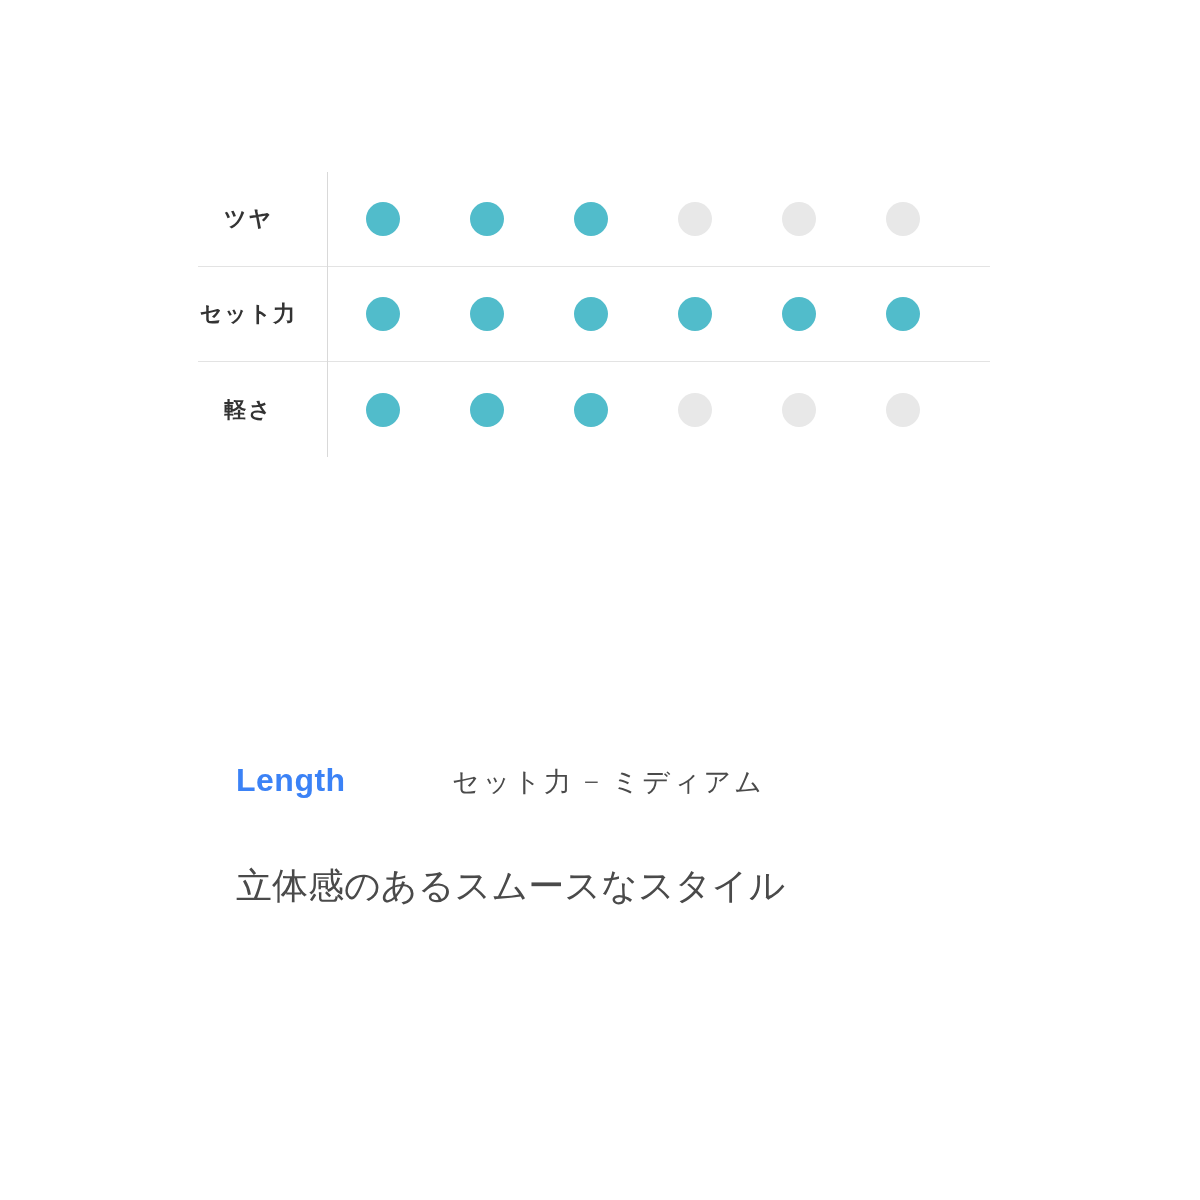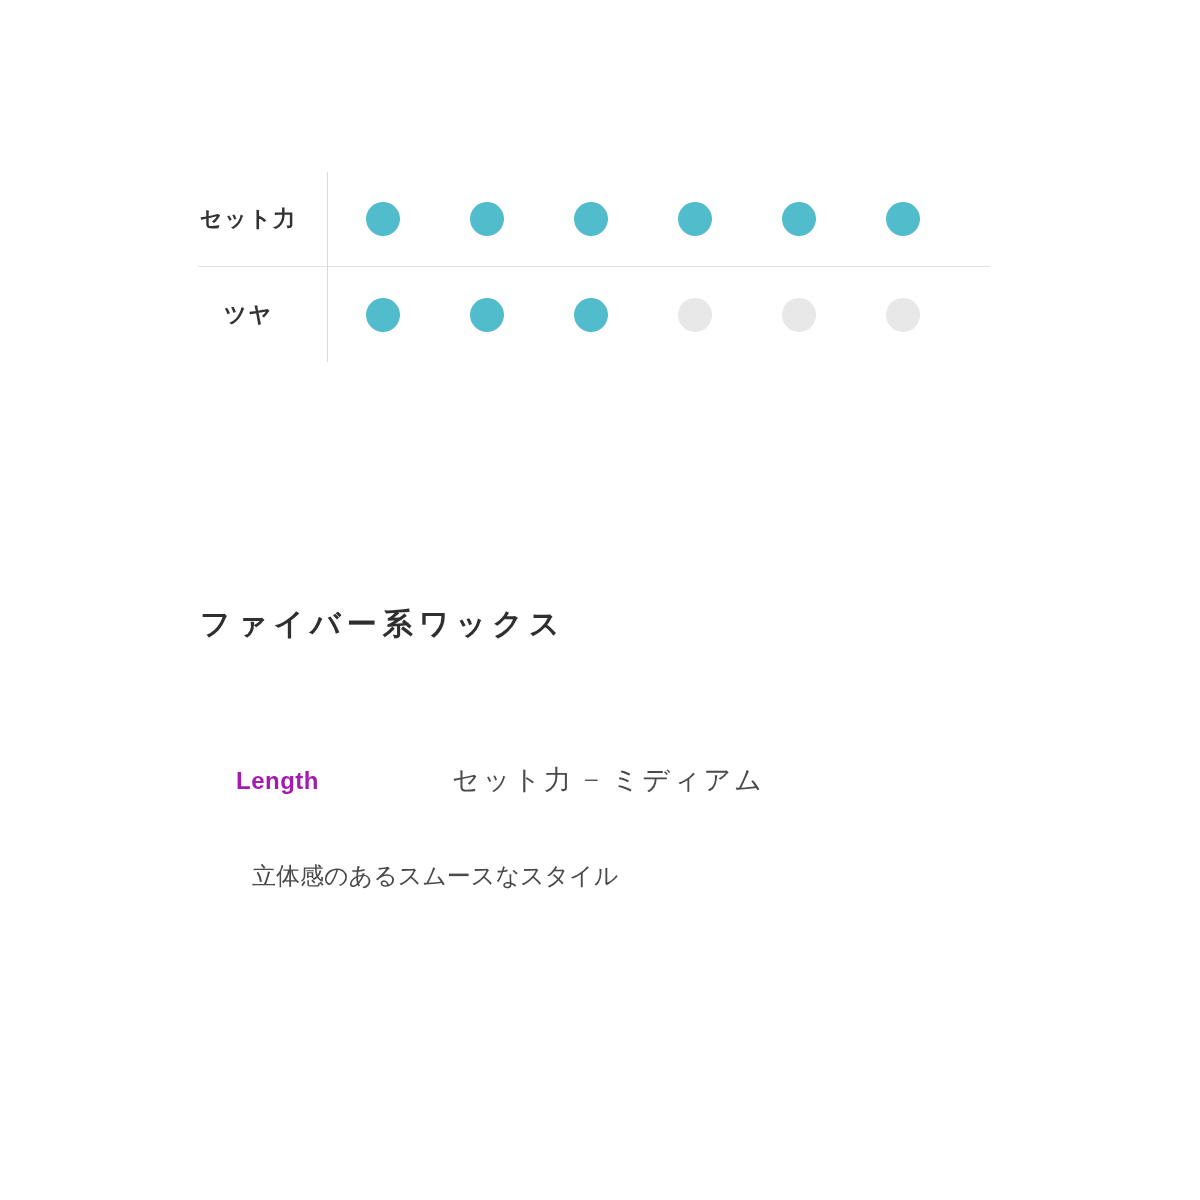--- a/index.html
+++ b/index.html
@@ -99,74 +99,83 @@
   }
   .spec-row {
     display: flex;
     align-items: baseline;
     margin-bottom: 62px;
   }
   .spec-term {
     width: 216px;
     flex: 0 0 216px;
     font-family: "Liberation Sans", sans-serif;
-    font-size: 24px;
+    font-size: 32px;
     font-weight: 700;
-    color: #a21caf;
+    color: #3b82f6;
     letter-spacing: 0.5px;
   }
   .spec-value {
     font-family: "Liberation Serif", serif;
     font-size: 27px;
     color: #4a4a4a;
     letter-spacing: 3px;
     white-space: nowrap;
   }
   .spec-value.dense {
     letter-spacing: 0px;
-    font-size: 24px;
-    margin-left: 16px;
+    font-size: 36px;
   }
 </style>
 </head>
 <body>
 
 <div class="page">
 
   <div class="chart">
+
+    <div class="chart-row">
+      <div class="row-label">ツヤ</div>
+      <div class="row-dots">
+        <span class="dot on" style="background: rgb(81, 188, 203);"></span>
+        <span class="dot on" style="background: rgb(81, 188, 203);"></span>
+        <span class="dot on" style="background: rgb(81, 188, 203);"></span>
+        <span class="dot off" style="background: rgb(232, 232, 232);"></span>
+        <span class="dot off" style="background: rgb(232, 232, 232);"></span>
+        <span class="dot off" style="background: rgb(232, 232, 232);"></span>
+      </div>
+    </div>
 
     <div class="chart-row">
       <div class="row-label">セット力</div>
       <div class="row-dots">
         <span class="dot on" style="background: rgb(81, 188, 203);"></span>
         <span class="dot on" style="background: rgb(81, 188, 203);"></span>
         <span class="dot on" style="background: rgb(81, 188, 203);"></span>
         <span class="dot on" style="background: rgb(81, 188, 203);"></span>
         <span class="dot on" style="background: rgb(81, 188, 203);"></span>
         <span class="dot on" style="background: rgb(81, 188, 203);"></span>
       </div>
     </div>
 
+
     <div class="chart-row">
-      <div class="row-label">ツヤ</div>
+      <div class="row-label">軽さ</div>
       <div class="row-dots">
         <span class="dot on" style="background: rgb(81, 188, 203);"></span>
         <span class="dot on" style="background: rgb(81, 188, 203);"></span>
         <span class="dot on" style="background: rgb(81, 188, 203);"></span>
         <span class="dot off" style="background: rgb(232, 232, 232);"></span>
         <span class="dot off" style="background: rgb(232, 232, 232);"></span>
         <span class="dot off" style="background: rgb(232, 232, 232);"></span>
       </div>
     </div>
 
-
-
   </div>
 
-  <div class="wax-type">ファイバー系ワックス</div>
 
   <div class="specs">
     <div class="spec-row">
       <div class="spec-term">Length</div>
       <div class="spec-value">セット力 − ミディアム</div>
     </div>
     <div class="spec-row">
       <div class="spec-value dense">立体感のあるスムースなスタイル</div>
     </div>
   </div>

